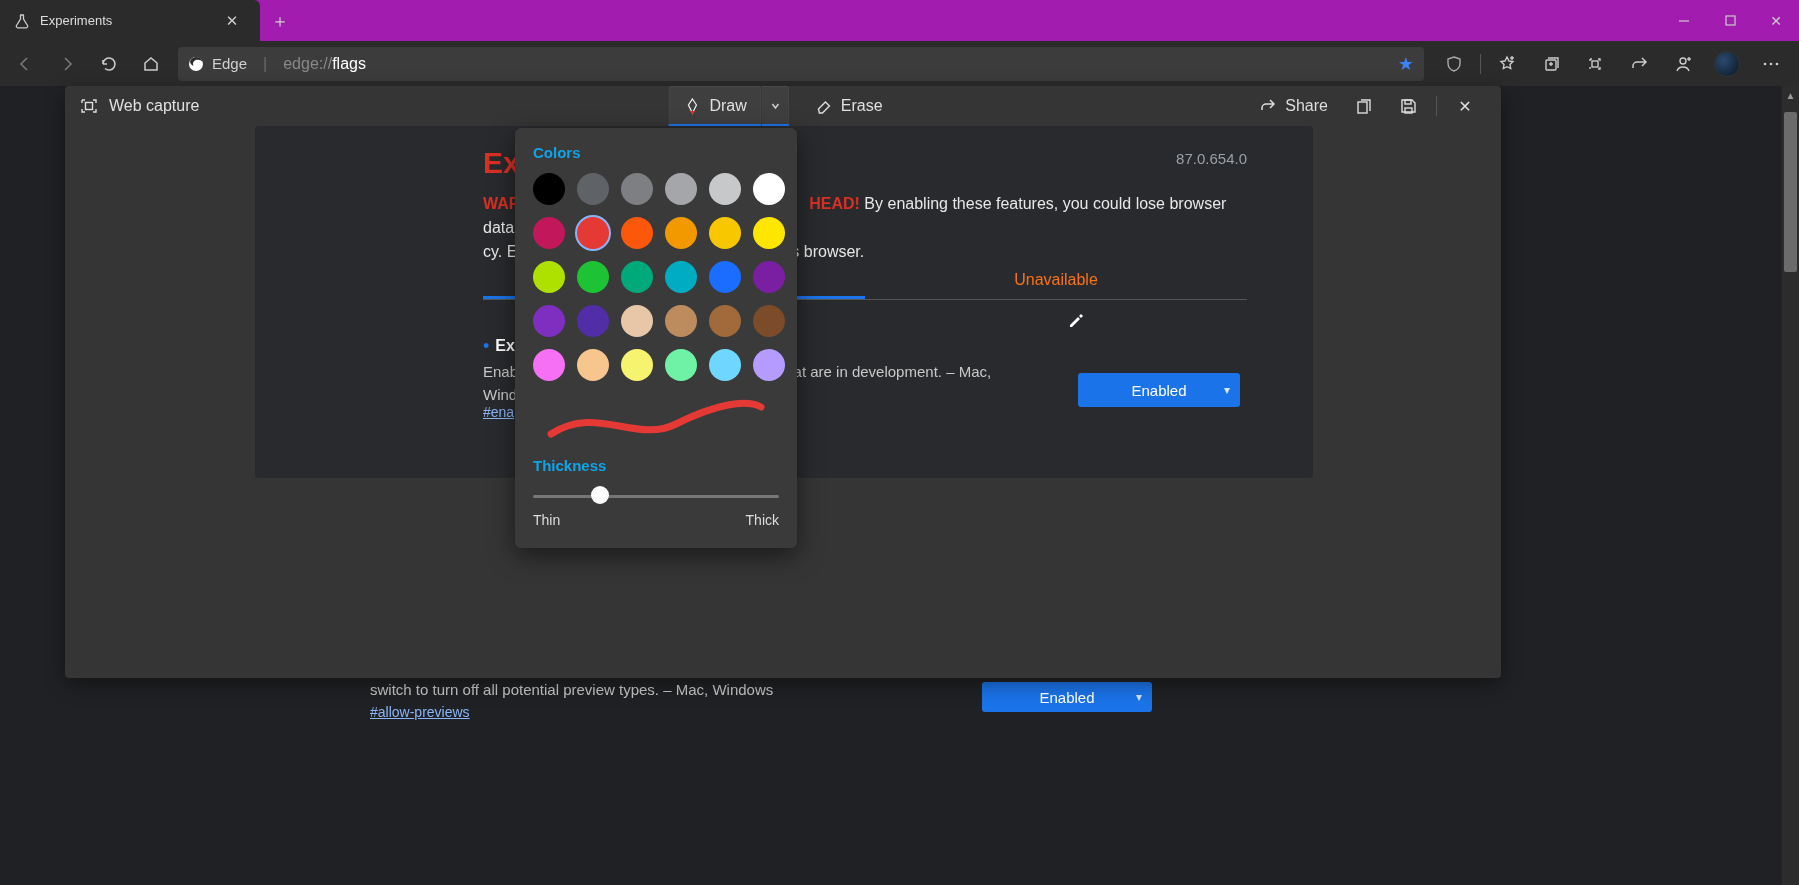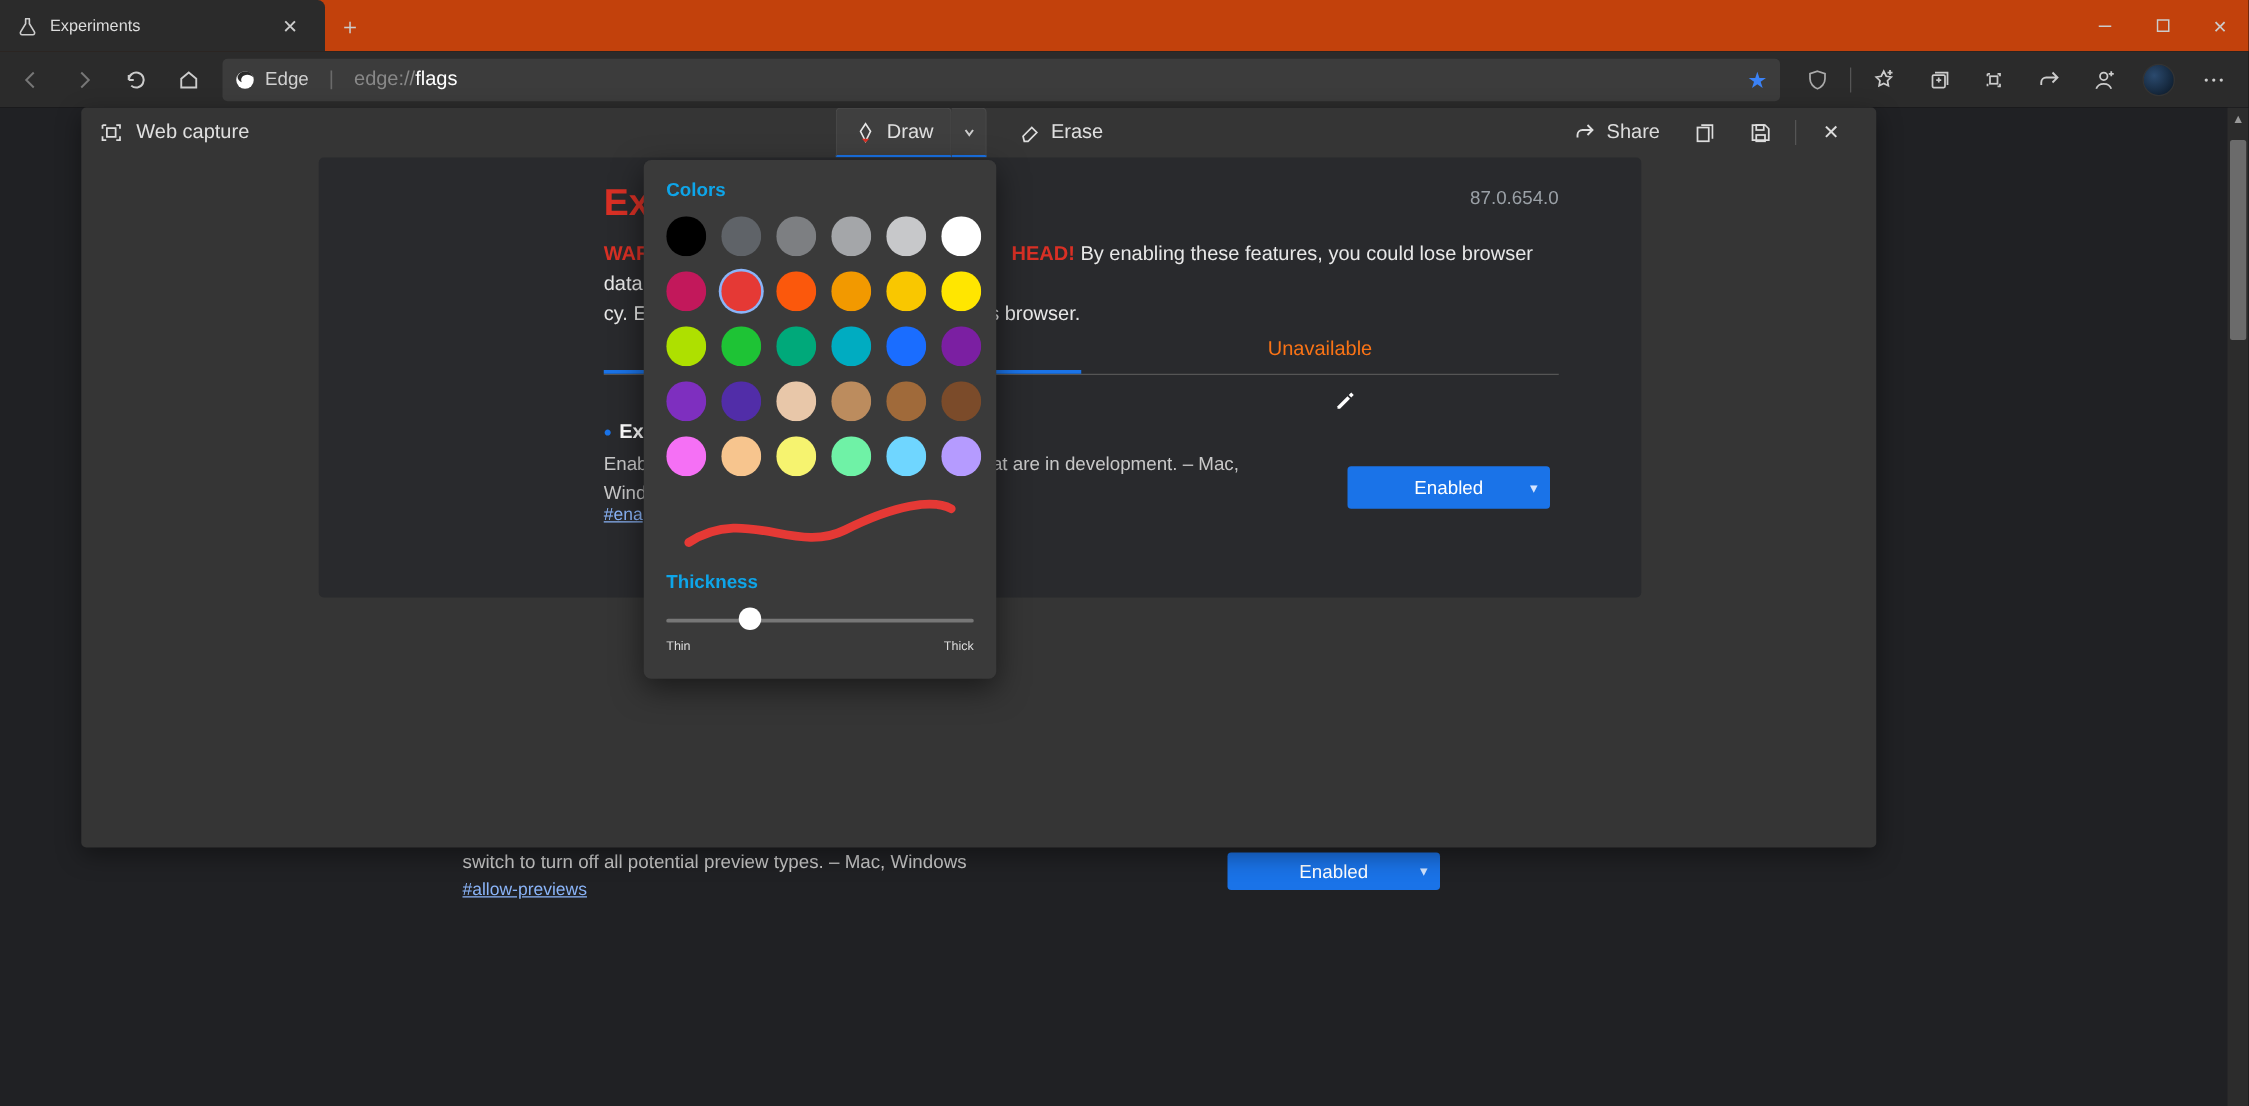--- a/index.html
+++ b/index.html
@@ -1,20 +1,20 @@
 <!DOCTYPE html>
 <html><head>
 <meta charset="utf-8">
 <style>
   :root { --bg:#202124; --bg2:#2b2b2b; --bg3:#3b3b3b; --txt:#e8e8e8; --muted:#a0a0a0; --accent:#1a73e8; }
   * { box-sizing:border-box; font-family:"Segoe UI",Arial,sans-serif; }
   body { margin:0; width:1799px; height:885px; background:#000; color:var(--txt); overflow:hidden; position:relative; }
 
   
-  .titlebar { height:41px; background:#c2410c; display:flex; align-items:stretch; }
+  .titlebar { height:41px; background:#a21caf; display:flex; align-items:stretch; }
   .tab { display:flex; align-items:center; gap:10px; padding:0 14px; background:#2b2b2b; border-top-right-radius:6px; font-size:13px; width:260px; }
   .tab svg { flex:none; }
   .tab-title { flex:1; overflow:hidden; white-space:nowrap; text-overflow:ellipsis; color:#ddd; }
   .tab-close { width:28px; display:flex; align-items:center; justify-content:center; color:#ccc; font-size:15px;}
   .newtab { width:40px; display:flex; align-items:center; justify-content:center; color:#ccc; font-size:18px;}
   .spacer { flex:1; }
   .winctrl { width:46px; display:flex; align-items:center; justify-content:center; color:#ccc; font-size:14px;}
 
   
   .toolbar { height:45px; background:#2b2b2b; display:flex; align-items:center; padding:0 6px; gap:4px; }
@@ -78,21 +78,21 @@
   .popover { position:absolute; left:515px; top:128px; width:282px; background:#3a3a3a; border-radius:6px; box-shadow:0 8px 24px rgba(0,0,0,.5); padding:16px 18px 20px;}
   .poptitle { color:#0ea5e9; font-weight:600; font-size:15px; margin-bottom:12px;}
   .swatches { display:grid; grid-template-columns:repeat(6, 1fr); gap:12px 12px; margin-bottom:14px;}
   .sw { width:32px; height:32px; border-radius:50%; border:2px solid transparent; cursor:pointer;}
   .sw.sel { box-shadow:0 0 0 2px #8ab4f8;}
   .wave { height:52px; display:flex; align-items:center; justify-content:center; margin:6px 0 10px;}
   .wave svg { width:220px; height:44px;}
   .slider { position:relative; height:20px;}
   .slider-track { position:absolute; left:0; right:0; top:9px; height:3px; background:#777; border-radius:2px;}
   .slider-thumb { position:absolute; top:0; width:18px; height:18px; background:#fff; border-radius:50%; left:58px;}
-  .slider-labels { display:flex; justify-content:space-between; color:#ddd; font-size:10px; margin-top:6px;}
+  .slider-labels { display:flex; justify-content:space-between; color:#ddd; font-size:14px; margin-top:6px;}
 
   .icon { display:inline-flex; }
 </style>
 </head>
 <body>
 
 <div class="titlebar">
   <div class="tab">
     <span class="icon">
       <svg width="16" height="16" viewBox="0 0 16 16" fill="none" stroke="#ccc" stroke-width="1.3">

